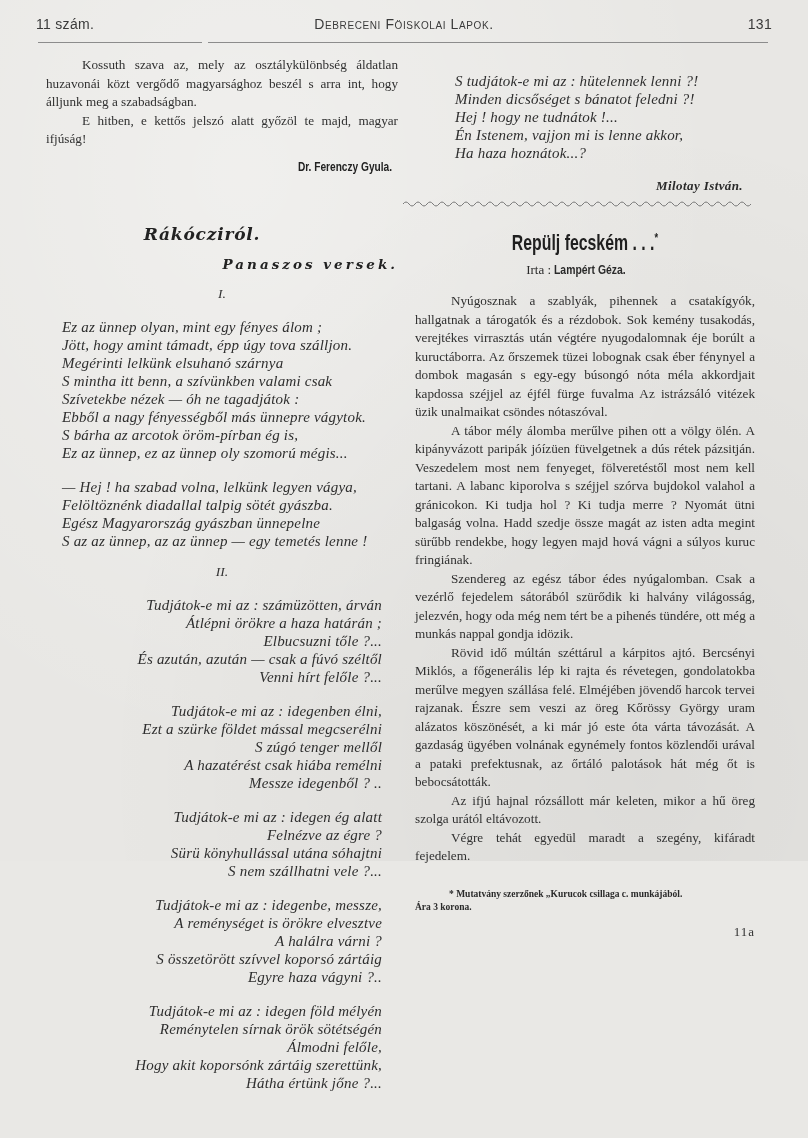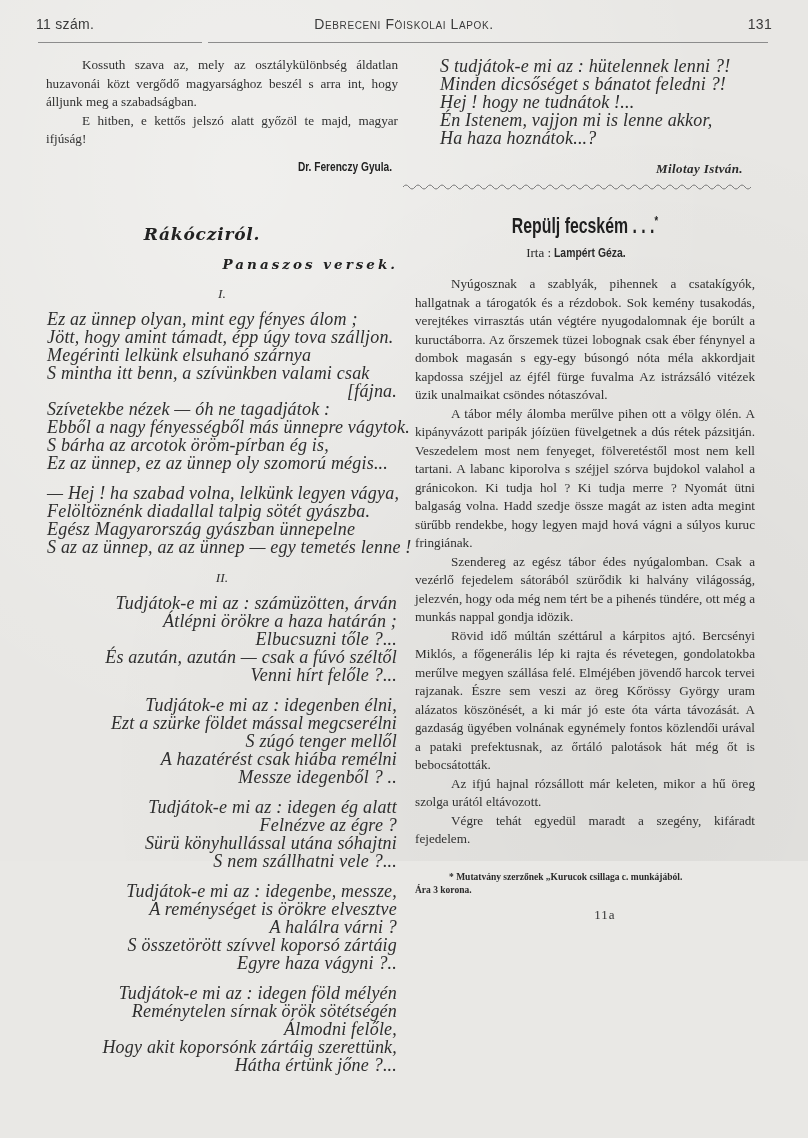--- a/index.html
+++ b/index.html
@@ -47,21 +47,21 @@
     text-align: center; font-family: "DejaVu Serif", serif; font-weight: bold; font-style: italic;
     font-size: 17px; margin: 50px 0 0 -40px; letter-spacing: 0.8px; color: #222;
   }
   .poem-sub {
     text-align: right; font-family: "DejaVu Serif", serif; font-weight: bold; font-style: italic;
     font-size: 13.5px; margin: 12px 0 0 -40px; letter-spacing: 3px; color: #222;
   }
   .roman {
     text-align: center; font-style: italic; font-size: 13.5px; margin: 14px 0 8px 0; color: #333;
   }
-  .verse { margin: 1px; font-style: italic; font-size: 18px; line-height: 18px; color: #2e2e2e; letter-spacing: 0.2px; }
+  .verse { margin: 16px; font-style: italic; font-size: 15px; line-height: 18px; color: #2e2e2e; letter-spacing: 0.2px; }
   .verse .ln { display: block; white-space: nowrap; }
   .verse .ln.right { text-align: right; }
   .stanza { margin-bottom: 12px; }
   .stanza.ii { padding-left: 28px; text-align: right; }
 
   .poet {
     text-align: right; font-style: italic; font-weight: bold; font-size: 13px;
     margin: 14px 12px 0 0; color: #2a2a2a; letter-spacing: 0.4px;
   }
   .wavy {
@@ -73,21 +73,21 @@
   }
   .story-title sup { font-size: 13px; }
   .byline {
     text-align: center; font-size: 13px; margin: 6px 0 14px 0; color: #2a2a2a;
   }
   .byline .author { font-family: "Liberation Sans", sans-serif; font-weight: bold; display: inline-block; transform: scaleX(0.8); transform-origin: left center; }
   .footnote {
     font-size: 9.5px; line-height: 13px; margin: 22px 0 0 0; color: #2a2a2a; font-weight: bold;
   }
   .footnote .fn1 { text-indent: 34px; display: block; }
-  .sig-mark { text-align: center; font-size: 13px; margin: 10px 0 0 40px; color: #333; letter-spacing: 1px; }
+  .sig-mark { text-align: right; font-size: 13px; margin: 10px 0 0 40px; color: #333; letter-spacing: 1px; }
 </style>
 </head>
 <body>
 
 <div class="page">
 
   <div class="hdr">
     <span class="issue">11  szám.</span>
     <span class="title">Debreceni Föiskolai Lapok.</span>
     <span class="pnum">131</span>
@@ -102,21 +102,20 @@
 
     <div class="poem-title">Rákócziról.</div>
     <div class="poem-sub">Panaszos versek.</div>
 
     <div class="roman">I.</div>
     <div class="verse stanza">
       <span class="ln">Ez az ünnep olyan, mint egy fényes álom ;</span>
       <span class="ln">Jött, hogy amint támadt, épp úgy tova szálljon.</span>
       <span class="ln">Megérinti lelkünk elsuhanó szárnya</span>
       <span class="ln">S mintha itt benn, a szívünkben valami csak</span>
-      <span class="ln right">[fájna.</span>
       <span class="ln">Szívetekbe nézek — óh ne tagadjátok :</span>
       <span class="ln">Ebből a nagy fényességből más ünnepre vágytok.</span>
       <span class="ln">S bárha az arcotok öröm-pírban ég is,</span>
       <span class="ln">Ez az ünnep, ez az ünnep oly szomorú mégis...</span>
     </div>
     <div class="verse stanza">
       <span class="ln">— Hej ! ha szabad volna, lelkünk legyen vágya,</span>
       <span class="ln">Felöltöznénk diadallal talpig sötét gyászba.</span>
       <span class="ln">Egész Magyarország gyászban ünnepelne</span>
       <span class="ln">S az az ünnep, az az ünnep — egy temetés lenne !</span>

